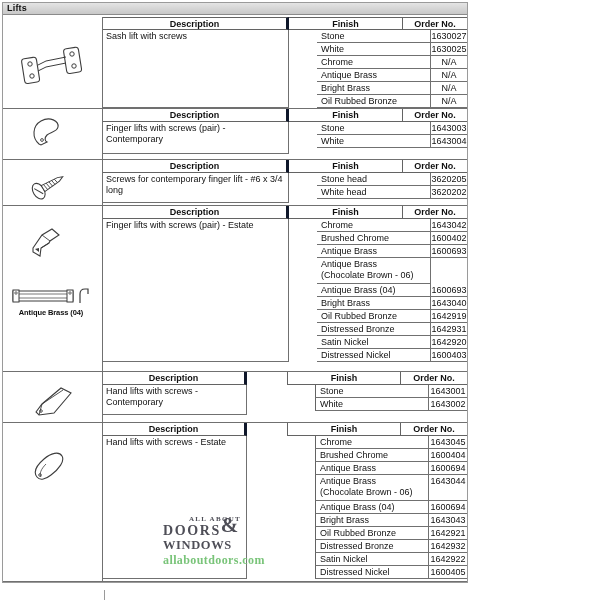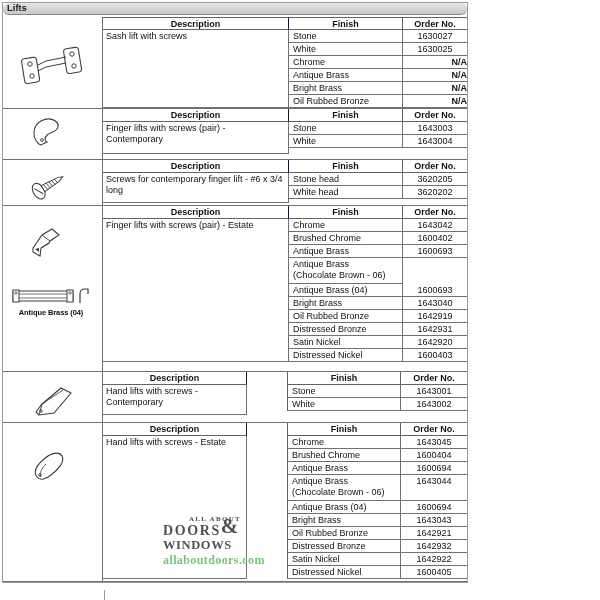--- a/index.html
+++ b/index.html
@@ -20,44 +20,43 @@
   }
   .titlebar {
     height: 12px;
     background: linear-gradient(#e4e4e4, #c8c8c8);
     border-bottom: 1px solid #8a8a8a;
     font-size: 9px;
     font-weight: bold;
     line-height: 11px;
     padding-left: 4px;
     letter-spacing: .2px;
-    border-radius: 6px;
   }
   .section { display: flex; border-bottom: 1px solid #707070; position: relative; }
   .s1 { height: 92px; margin-top: 2px; }
   .s2 { height: 51px; }
   .s3 { height: 46px; }
   .s4 { height: 166px; }
   .s5 { height: 51px; }
   .s6 { height: 159px; }
   .img-cell { width: 100px; flex: none; border-right: 1px solid #707070; position: relative; }
   .tbl { flex: 1; font-size: 9px; }
   .hdr { display: flex; height: 13px; }
   .hdr > div {
     border-bottom: 1px solid #636363;
     font-weight: bold;
     text-align: center;
     line-height: 12px;
     font-size: 9px;
   }
   .s1 .hdr > div { border-top: 1px solid #636363; }
-  .h-desc { width: 186px; border-right: 1px solid #0f172a; }
+  .h-desc { width: 186px; border-right: 3px solid #0f172a; }
   .h-finish { width: 114px; border-right: 1px solid #636363; }
   .h-order { flex: 1; }
-  .body { display: flex; }
+  .body { display: flex; gap: 28px; }
   .desc {
     width: 186px;
     border-right: 1px solid #707070;
     border-bottom: 1px solid #707070;
     padding: 1px 3px;
     line-height: 11px;
   }
   .s1 .desc { height: 78px; }
   .s2 .desc { height: 32px; }
   .s3 .desc { height: 30px; }
@@ -77,21 +76,21 @@
     line-height: 12px;
   }
   .tall .c-finish { line-height: 11px; padding-top: 1px; }
   .c-order {
     flex: 1;
     border-bottom: 1px solid #707070;
     text-align: center;
     line-height: 12px;
   }
   .tall .c-order { line-height: 12px; }
-  .c-order.na { font-weight: bold; text-align: right; }
+  .c-order.na { font-weight: normal; }
   .art { position: absolute; }
   .art-s1 { left: 16px; top: 26px; }
   .art-s2 { left: 26px; top: 4px; }
   .art-s3 { left: 26px; top: 7px; }
   .art-s4a { left: 24px; top: 19px; }
   .art-s4b { left: 7px; top: 79px; }
   .caption {
     position: absolute;
     left: 2px; top: 102px;
     width: 92px;
@@ -103,21 +102,21 @@
   .art-s5 { left: 29px; top: 11px; }
   .art-s6 { left: 28px; top: 24px; }
   .logo {
     position: absolute;
     left: 163px; top: 516px;
     font-family: "Liberation Serif", serif;
     line-height: 1;
     z-index: 5;
   }
   .logo-top { font-size: 7px; font-weight: bold; letter-spacing: 1.3px; margin-left: 26px; }
-  .logo-doors { display: flex; align-items: center; margin-top: 1px; font-family: Liberation Serif, serif; }
+  .logo-doors { display: flex; align-items: flex-start; margin-top: 1px; font-family: Liberation Serif, serif; }
   .logo-doors .w { font-size: 14px; font-weight: bold; letter-spacing: 1.6px; }
   .logo-amp { font-size: 21px; font-weight: bold; line-height: 13px; position: relative; top: -5px; }
   .logo-windows { font-size: 12.5px; font-weight: bold; letter-spacing: 0.6px; margin-top: 1px; }
   .logo-url { font-size: 12px; font-weight: bold; letter-spacing: 0.4px; margin-top: 2px; }
   .overshoot { position: absolute; left: 104px; top: 590px; width: 1px; height: 10px; background: #9a9a9a; }
 </style>
 </head>
 <body>
 
 <div class="sheet">

